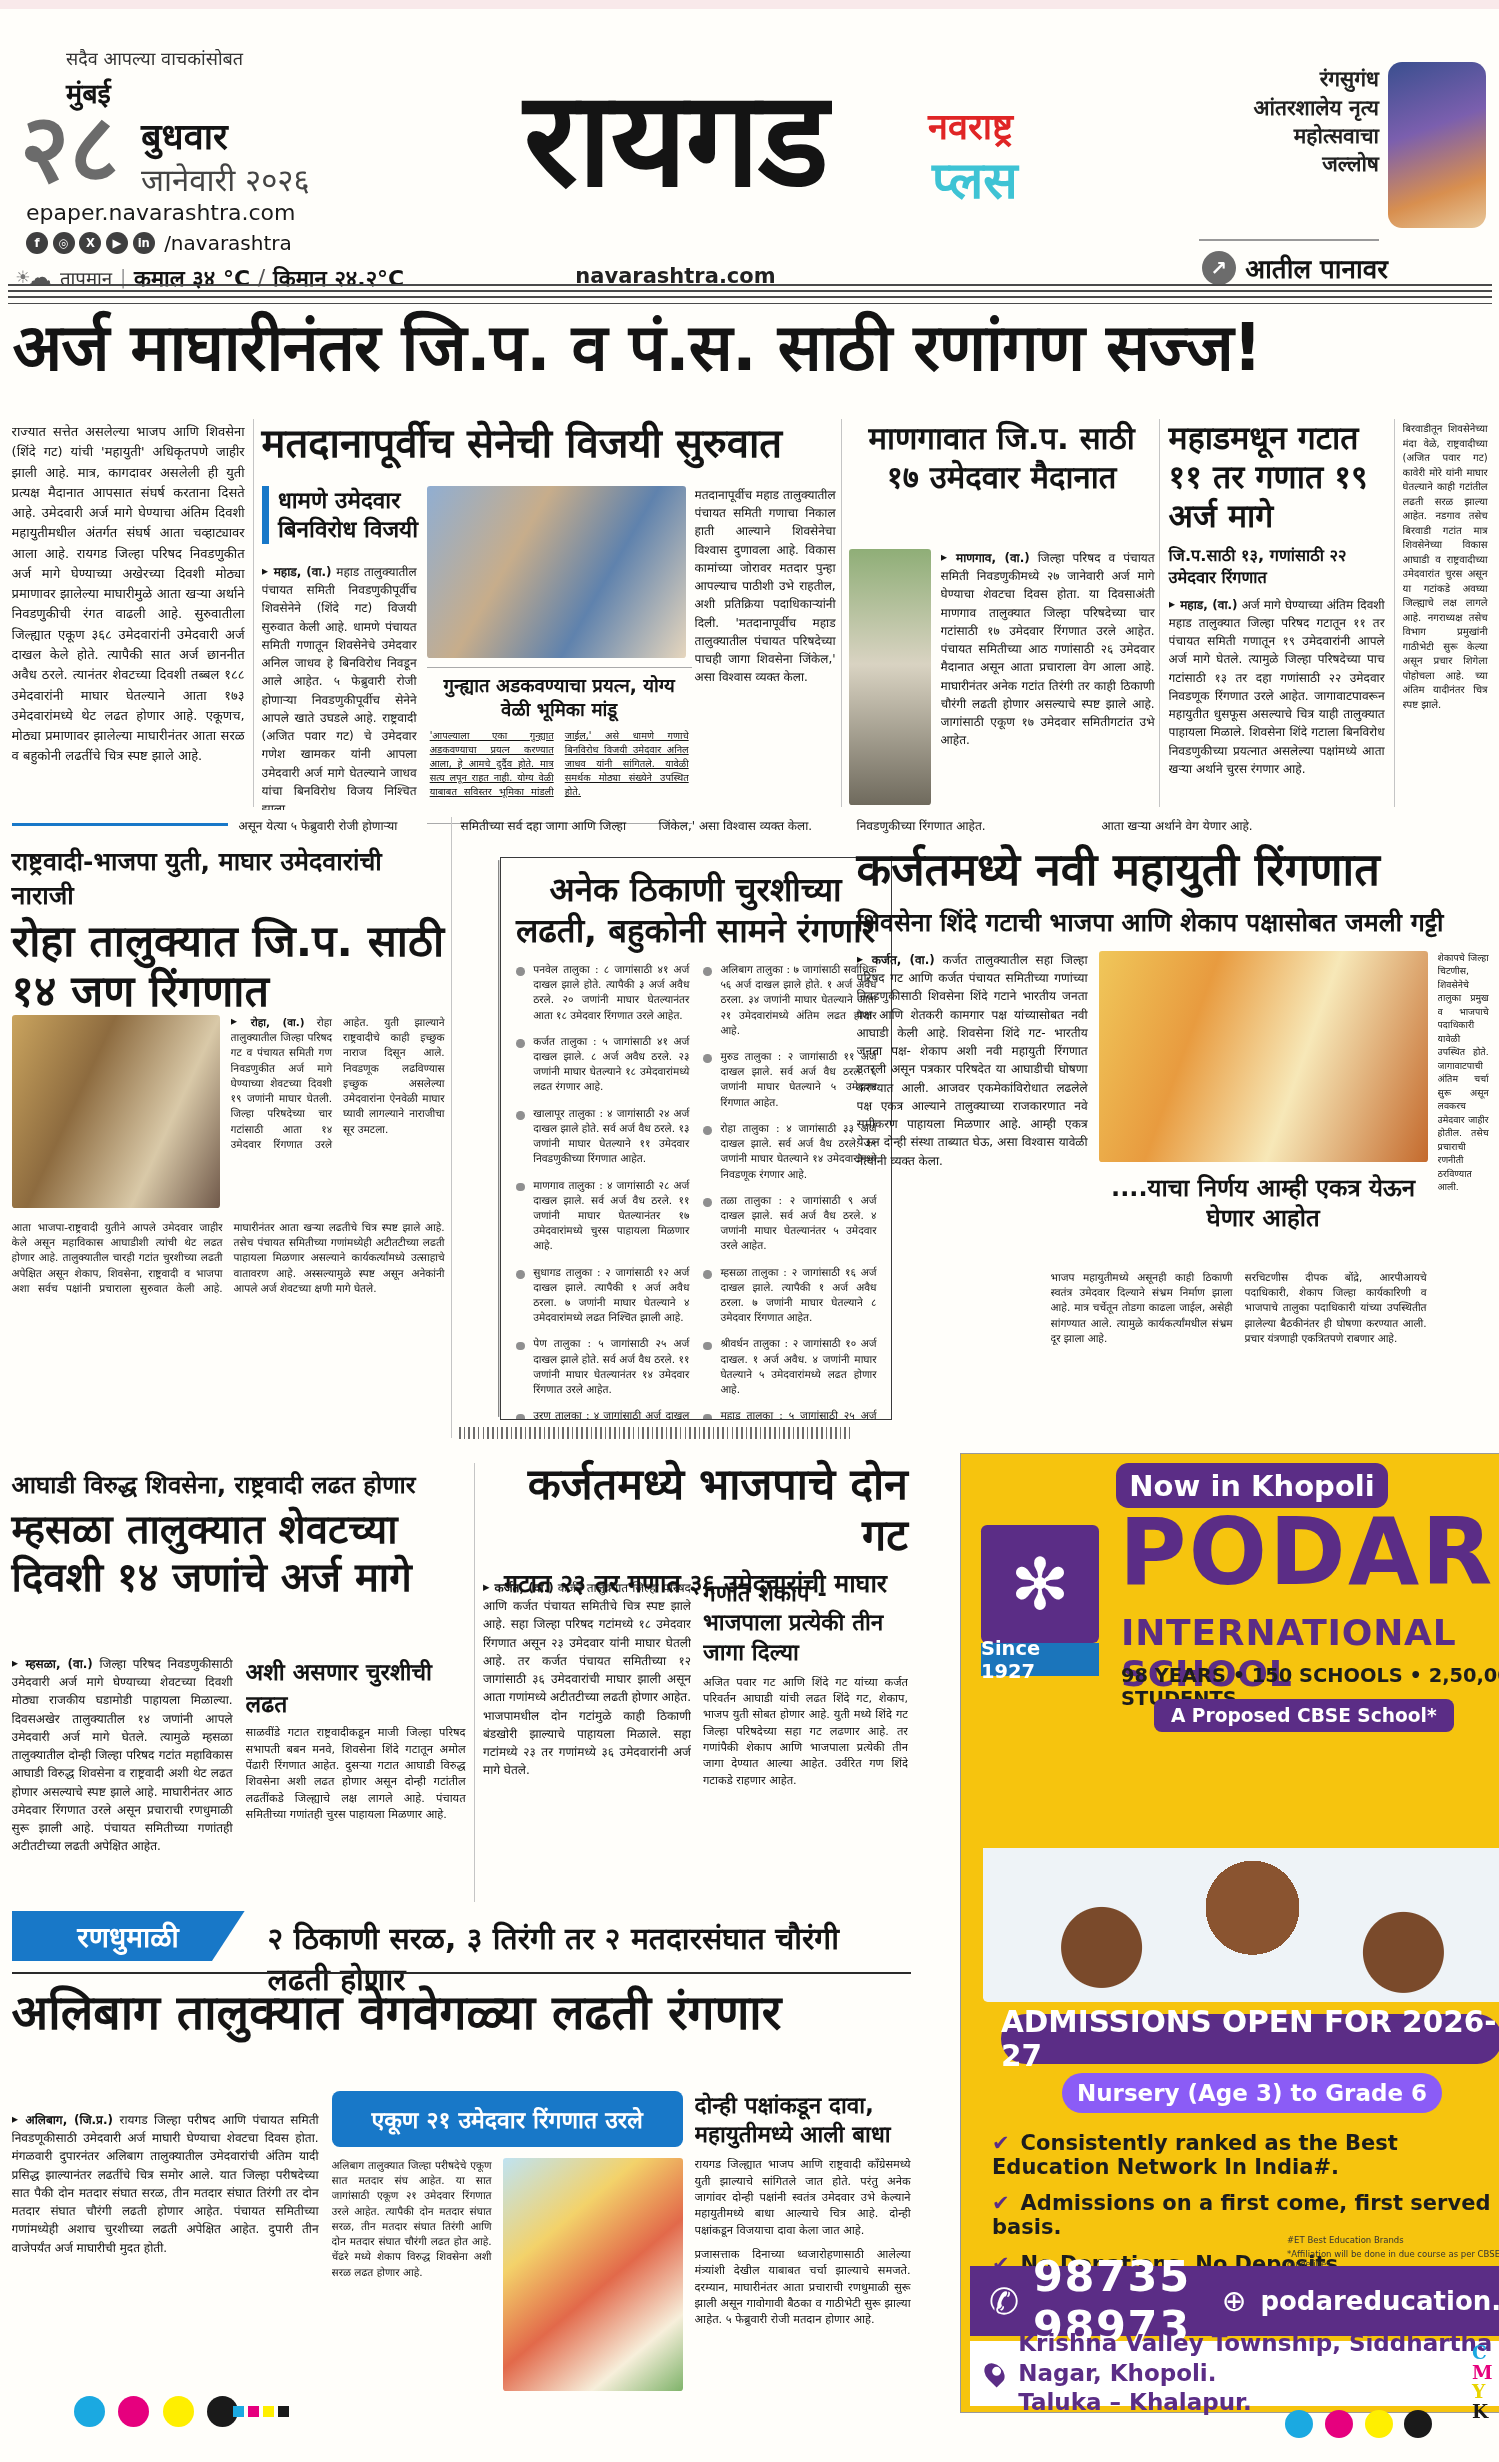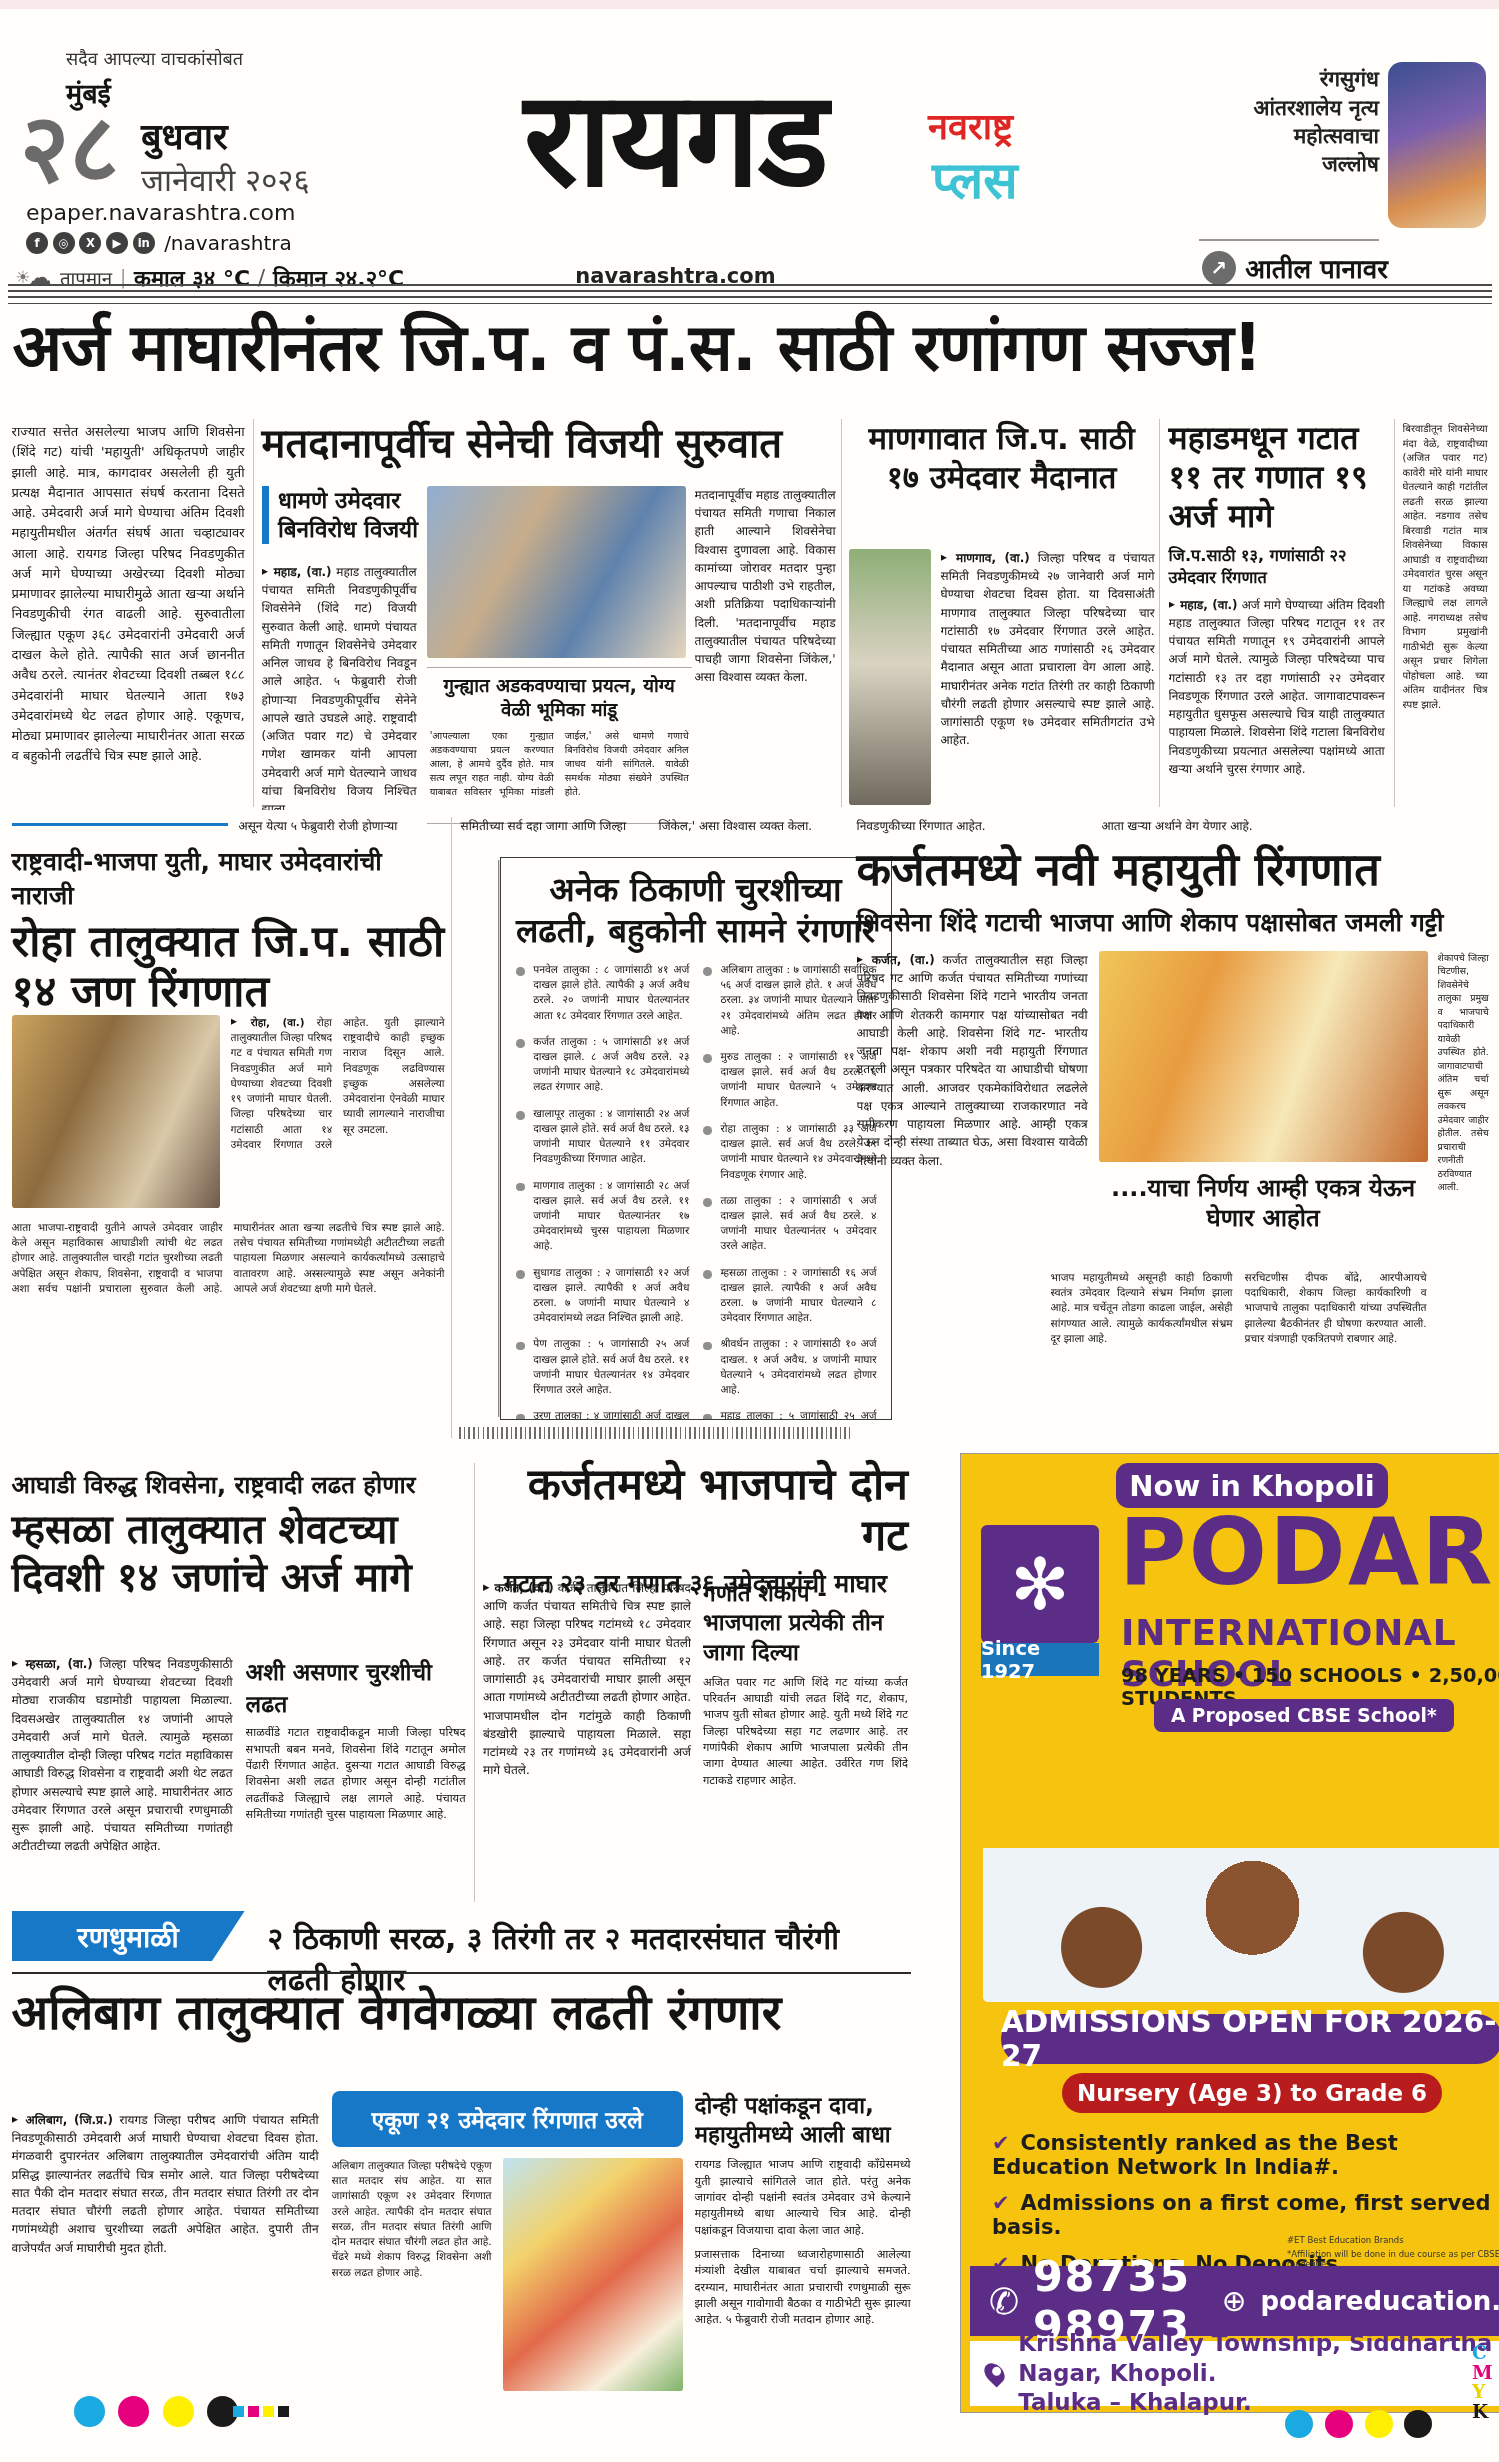--- a/index.html
+++ b/index.html
@@ -111,21 +111,21 @@
     <div class="abs" style="left:250px;top:0;width:574px;height:393px;">
       <div class="h-l" style="font-size:40px;">मतदानापूर्वीच सेनेची विजयी सुरुवात</div>
       <div class="abs bluebar subhead" style="left:0;top:67px;width:147px;">धामणे उमेदवार बिनविरोध विजयी</div>
       <div class="abs body-t jt" style="left:0;top:144px;width:155px;height:247px;overflow:hidden;">
         <span class="byl-arrow">▶</span><b class="byline">महाड, (वा.)</b>
         <span>महाड तालुक्यातील पंचायत समिती निवडणुकीपूर्वीच शिवसेनेने (शिंदे गट) विजयी सुरुवात केली आहे. धामणे पंचायत समिती गणातून शिवसेनेचे उमेदवार अनिल जाधव हे बिनविरोध निवडून आले आहेत. ५ फेब्रुवारी रोजी होणाऱ्या निवडणुकीपूर्वीच सेनेने आपले खाते उघडले आहे. राष्ट्रवादी (अजित पवार गट) चे उमेदवार गणेश खामकर यांनी आपला उमेदवारी अर्ज मागे घेतल्याने जाधव यांचा बिनविरोध विजय निश्चित झाला.</span>
       </div>
       <div class="abs ph" style="left:165px;top:67px;width:259px;height:172px;background:linear-gradient(120deg,#90aed2 0%,#c7ad8b 35%,#5f82ad 65%,#e6d6bd 100%);"></div>
       <div class="abs quotebox" style="left:165px;top:248px;width:259px;height:143px;overflow:hidden;">
         <div style="font-size:18.6px;font-weight:800;text-align:center;line-height:1.3;margin-bottom:6.2px;">गुन्ह्यात अडकवण्याचा प्रयत्न, योग्य वेळी भूमिका मांडू</div>
-        <div class="cols2 body-s jt" style="font-size:9.7px;">'आपल्याला एका गुन्ह्यात अडकवण्याचा प्रयत्न करण्यात आला, हे आमचे दुर्दैव होते. मात्र सत्य लपून राहत नाही. योग्य वेळी याबाबत सविस्तर भूमिका मांडली जाईल,' असे धामणे गणाचे बिनविरोध विजयी उमेदवार अनिल जाधव यांनी सांगितले. यावेळी समर्थक मोठ्या संख्येने उपस्थित होते.</div>
+        <div class="cols2 body-s jt" style="font-size:9.7px;text-decoration:underline;">'आपल्याला एका गुन्ह्यात अडकवण्याचा प्रयत्न करण्यात आला, हे आमचे दुर्दैव होते. मात्र सत्य लपून राहत नाही. योग्य वेळी याबाबत सविस्तर भूमिका मांडली जाईल,' असे धामणे गणाचे बिनविरोध विजयी उमेदवार अनिल जाधव यांनी सांगितले. यावेळी समर्थक मोठ्या संख्येने उपस्थित होते.</div>
       </div>
       <div class="abs body-t jt" style="left:433px;top:67px;width:141px;height:324px;overflow:hidden;">मतदानापूर्वीच महाड तालुक्यातील पंचायत समिती गणाचा निकाल हाती आल्याने शिवसेनेचा विश्वास दुणावला आहे. विकास कामांच्या जोरावर मतदार पुन्हा आपल्याच पाठीशी उभे राहतील, अशी प्रतिक्रिया पदाधिकाऱ्यांनी दिली. 'मतदानापूर्वीच महाड तालुक्यातील पंचायत परिषदेच्या पाचही जागा शिवसेना जिंकेल,' असा विश्वास व्यक्त केला.</div>
     </div>
     <div class="abs vr" style="left:829px;top:0;height:388px;"></div>
 
     <div class="abs" style="left:837px;top:0;width:306px;height:393px;">
       <div class="h-m" style="padding:0 7.8px;">माणगावात जि.प. साठी १७ उमेदवार मैदानात</div>
       <div class="abs ph" style="left:0;top:130px;width:82px;height:256px;background:linear-gradient(180deg,#8fae77 0%,#d9d3c2 45%,#6f6a5d 100%);"></div>
       <div class="abs body-t jt" style="left:92px;top:130px;width:214px;height:259px;overflow:hidden;">
         <span class="byl-arrow">▶</span><b class="byline">माणगाव, (वा.)</b>
@@ -242,21 +242,21 @@
         <span style="color:#fff;font-size:71px;">✻</span>
       </div>
       <div style="width:118px;height:33px;background:#1b75bb;color:#fff;font-size:19.4px;font-weight:800;display:flex;align-items:center;justify-content:center;">Since 1927</div>
     </div>
     <div class="abs ad-purple" style="left:158px;top:48px;font-size:92px;font-weight:900;letter-spacing:2.3px;line-height:1.1;">PODAR</div>
     <div class="abs ad-purple" style="left:160px;top:158px;font-size:36px;font-weight:900;letter-spacing:0.8px;">INTERNATIONAL SCHOOL</div>
     <div class="abs" style="left:160px;top:210px;font-size:19.4px;font-weight:800;color:#1d1d1d;">98 YEARS • 150 SCHOOLS • 2,50,000+ STUDENTS</div>
     <div class="abs ad-pill" style="left:193px;top:245px;padding:6.2px 17px;font-size:18.6px;border-radius:7.8px;">A Proposed CBSE School*</div>
     <div class="abs kids" style="left:22px;top:300px;width:539px;height:248px;border-radius:4.7px;"></div>
     <div class="abs ad-pill" style="left:40px;top:560px;width:501px;height:50px;font-size:29.5px;border-radius:26px;display:flex;align-items:center;justify-content:center;">ADMISSIONS OPEN FOR 2026-27</div>
-    <div class="abs" style="left:101px;top:619px;width:380px;height:40px;background:#b91c1c;color:#fff;font-size:23px;font-weight:800;border-radius:22px;display:flex;align-items:center;justify-content:center;">Nursery (Age 3) to Grade 6</div>
+    <div class="abs" style="left:101px;top:619px;width:380px;height:40px;background:#8b5cf6;color:#fff;font-size:23px;font-weight:800;border-radius:22px;display:flex;align-items:center;justify-content:center;">Nursery (Age 3) to Grade 6</div>
     <div class="abs" style="left:31px;top:677px;width:528px;">
       <div style="font-size:21px;font-weight:800;color:#1d1d1d;margin-bottom:12.4px;">
         <span class="check">✔</span><span>Consistently ranked as the Best Education Network In India#.</span>
       </div>
       <div style="font-size:21px;font-weight:800;color:#1d1d1d;margin-bottom:12.4px;">
         <span class="check">✔</span><span>Admissions on a first come, first served basis.</span>
       </div>
       <div style="font-size:21px;font-weight:800;color:#1d1d1d;">
         <span class="check">✔</span><span>No Donations, No Deposits.</span>
       </div>

